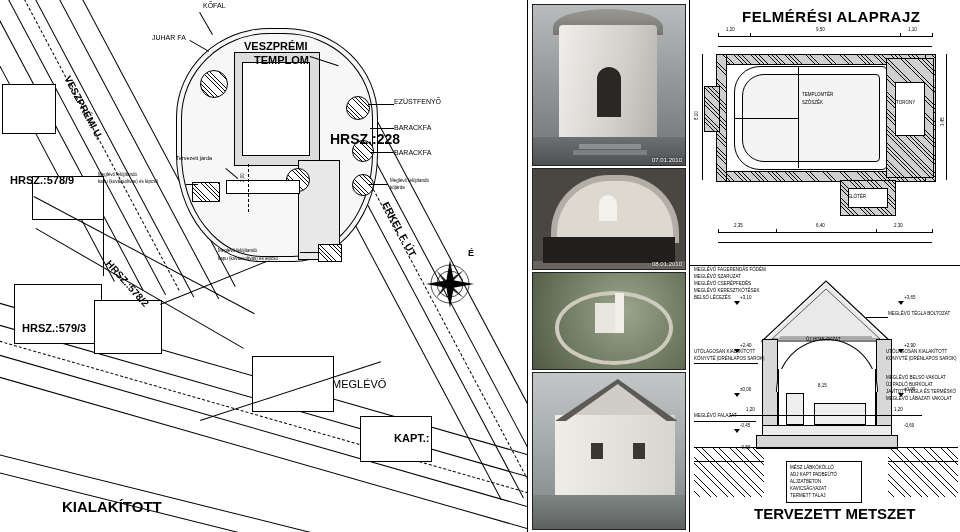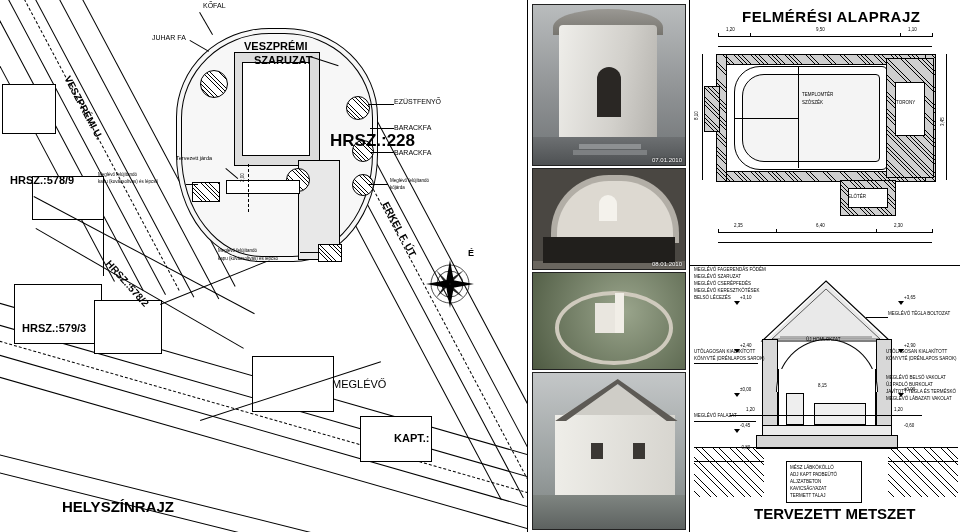--- a/index.html
+++ b/index.html
@@ -159,31 +159,31 @@
     <div class="dimline" style="left:248px;top:164px;height:48px;"></div>
     <div class="lbl tiny" style="left:240px;top:182px;transform:rotate(-90deg);transform-origin:left top;">2,00</div>
 
     <div class="lbl sm" style="left:203px;top:2px;">KŐFAL</div>
     <div class="thin" style="left:200px;top:12px;width:26px;height:.7px;transform:rotate(60deg);"></div>
 
     <div class="lbl sm" style="left:152px;top:34px;">JUHAR FA</div>
     <div class="thin" style="left:190px;top:40px;width:22px;height:.7px;transform:rotate(30deg);"></div>
 
     <div class="lbl md bold" style="left:244px;top:40px;font-size:11px;">VESZPRÉMI</div>
-    <div class="lbl md bold" style="left:254px;top:54px;font-size:11px;">SZARUZAT</div>
+    <div class="lbl md bold" style="left:254px;top:54px;font-size:11px;">TEMPLOM</div>
     <div class="thin" style="left:310px;top:56px;width:30px;height:.7px;transform:rotate(18deg);"></div>
 
     <div class="lbl sm" style="left:394px;top:98px;">EZÜSTFENYŐ</div>
     <div class="lbl sm" style="left:394px;top:124px;">BARACKFA</div>
     <div class="lbl sm" style="left:394px;top:149px;">BARACKFA</div>
     <div class="thin" style="left:368px;top:104px;width:26px;height:.7px;"></div>
     <div class="thin" style="left:370px;top:128px;width:24px;height:.7px;"></div>
     <div class="thin" style="left:370px;top:152px;width:24px;height:.7px;"></div>
 
-    <div class="lbl lg" style="left:330px;top:131px;font-size:17px;text-align:center;">HRSZ.:228</div>
+    <div class="lbl lg" style="left:330px;top:131px;font-size:14px;text-align:center;">HRSZ.:228</div>
     <div class="lbl lg" style="left:10px;top:174px;font-size:11px;">HRSZ.:578/9</div>
     <div class="lbl lg" style="left:22px;top:322px;font-size:11px;">HRSZ.:579/3</div>
     <div class="lbl lg" style="left:394px;top:432px;font-size:11px;">KAPT.:</div>
     <div class="lbl lg" style="left:112px;top:258px;font-size:10px;transform:rotate(48deg);transform-origin:left top;">HRSZ.:578/2</div>
 
     <div class="lbl lg" style="left:72px;top:74px;font-size:10px;transform:rotate(62deg);transform-origin:left top;">VESZPRÉMI U.</div>
     <div class="lbl lg" style="left:390px;top:200px;font-size:10px;transform:rotate(62deg);transform-origin:left top;">ERKEL F. ÚT</div>
 
     <div class="lbl md" style="left:332px;top:378px;font-size:11px;">MEGLÉVŐ</div>
 
@@ -217,21 +217,21 @@
         <g fill="#000" opacity=".85">
           <polygon points="40,12 29,23 26,26 28,20"></polygon>
           <polygon points="12,40 23,29 26,26 20,28"></polygon>
           <polygon points="12,12 23,23 26,26 20,24"></polygon>
           <polygon points="40,40 29,29 26,26 28,32"></polygon>
         </g>
       </svg>
       <div class="lbl bold" style="left:44px;top:0px;font-size:9px;">É</div>
     </div>
 
-    <div class="footer-title" style="left:62px;top:498px;">HELYSZÍNRAJZ</div>
+    <div class="footer-title" style="left:62px;top:498px;">KIALAKÍTOTT</div>
   </div>
 
   <div class="panel" id="photos">
 
     <div class="photo" id="p1">
       <div class="roof"></div>
       <div class="bdy"></div>
       <div class="door"></div>
       <div class="ground"></div>
       <div class="step2"></div>

